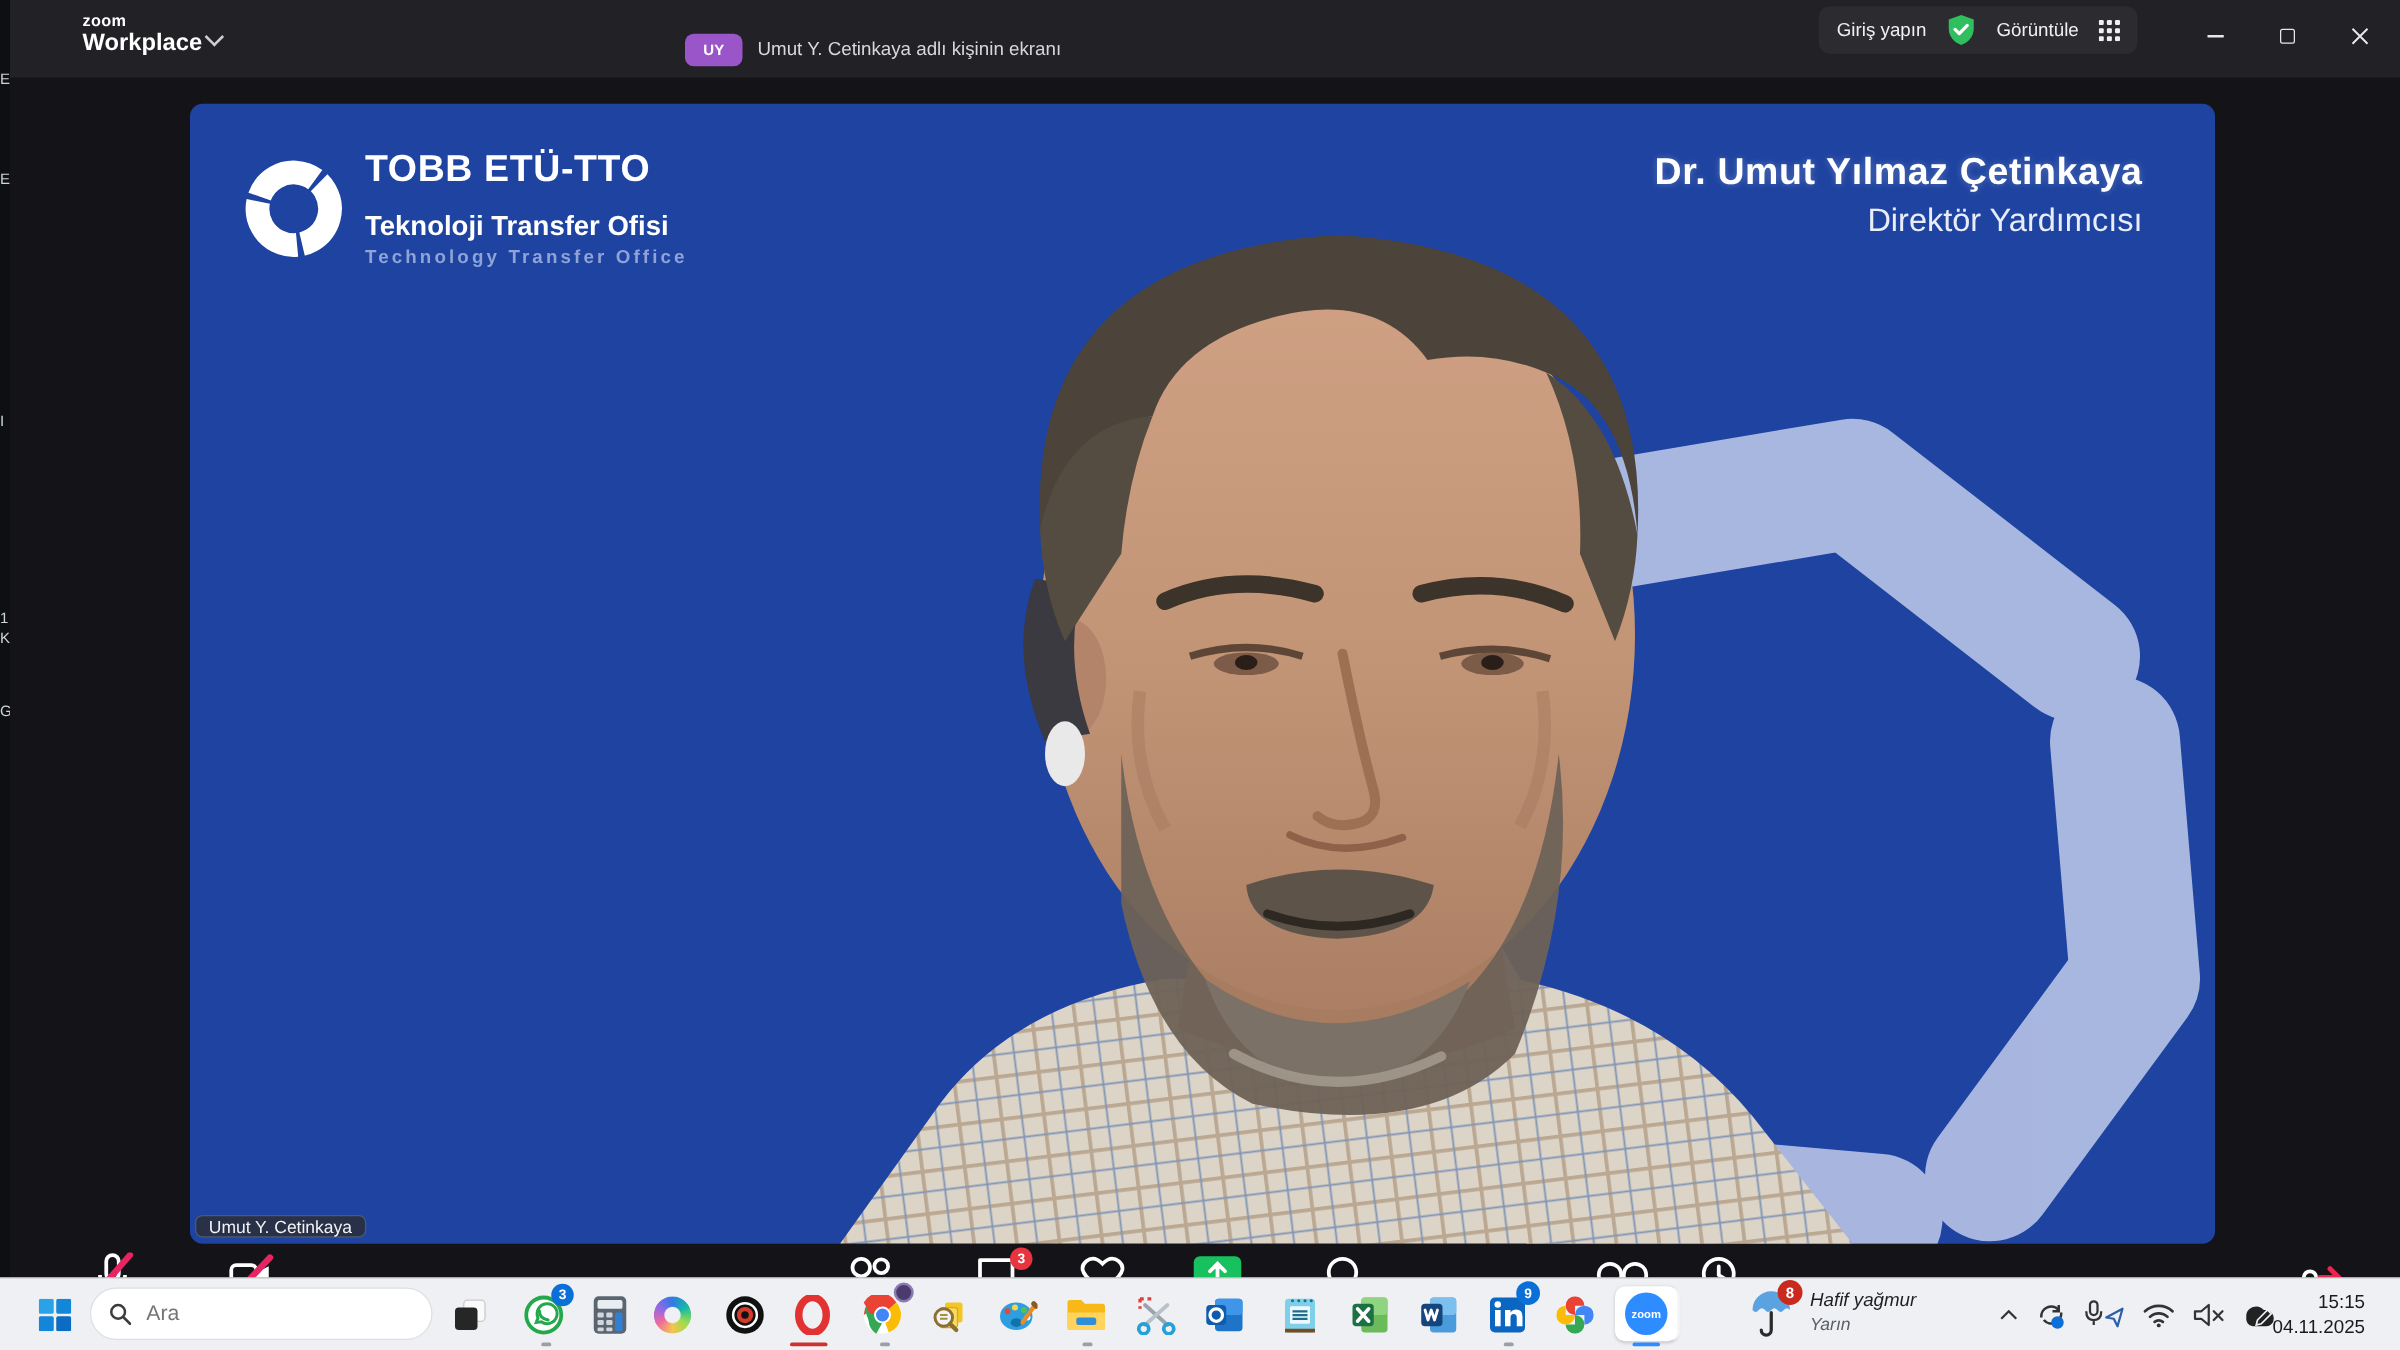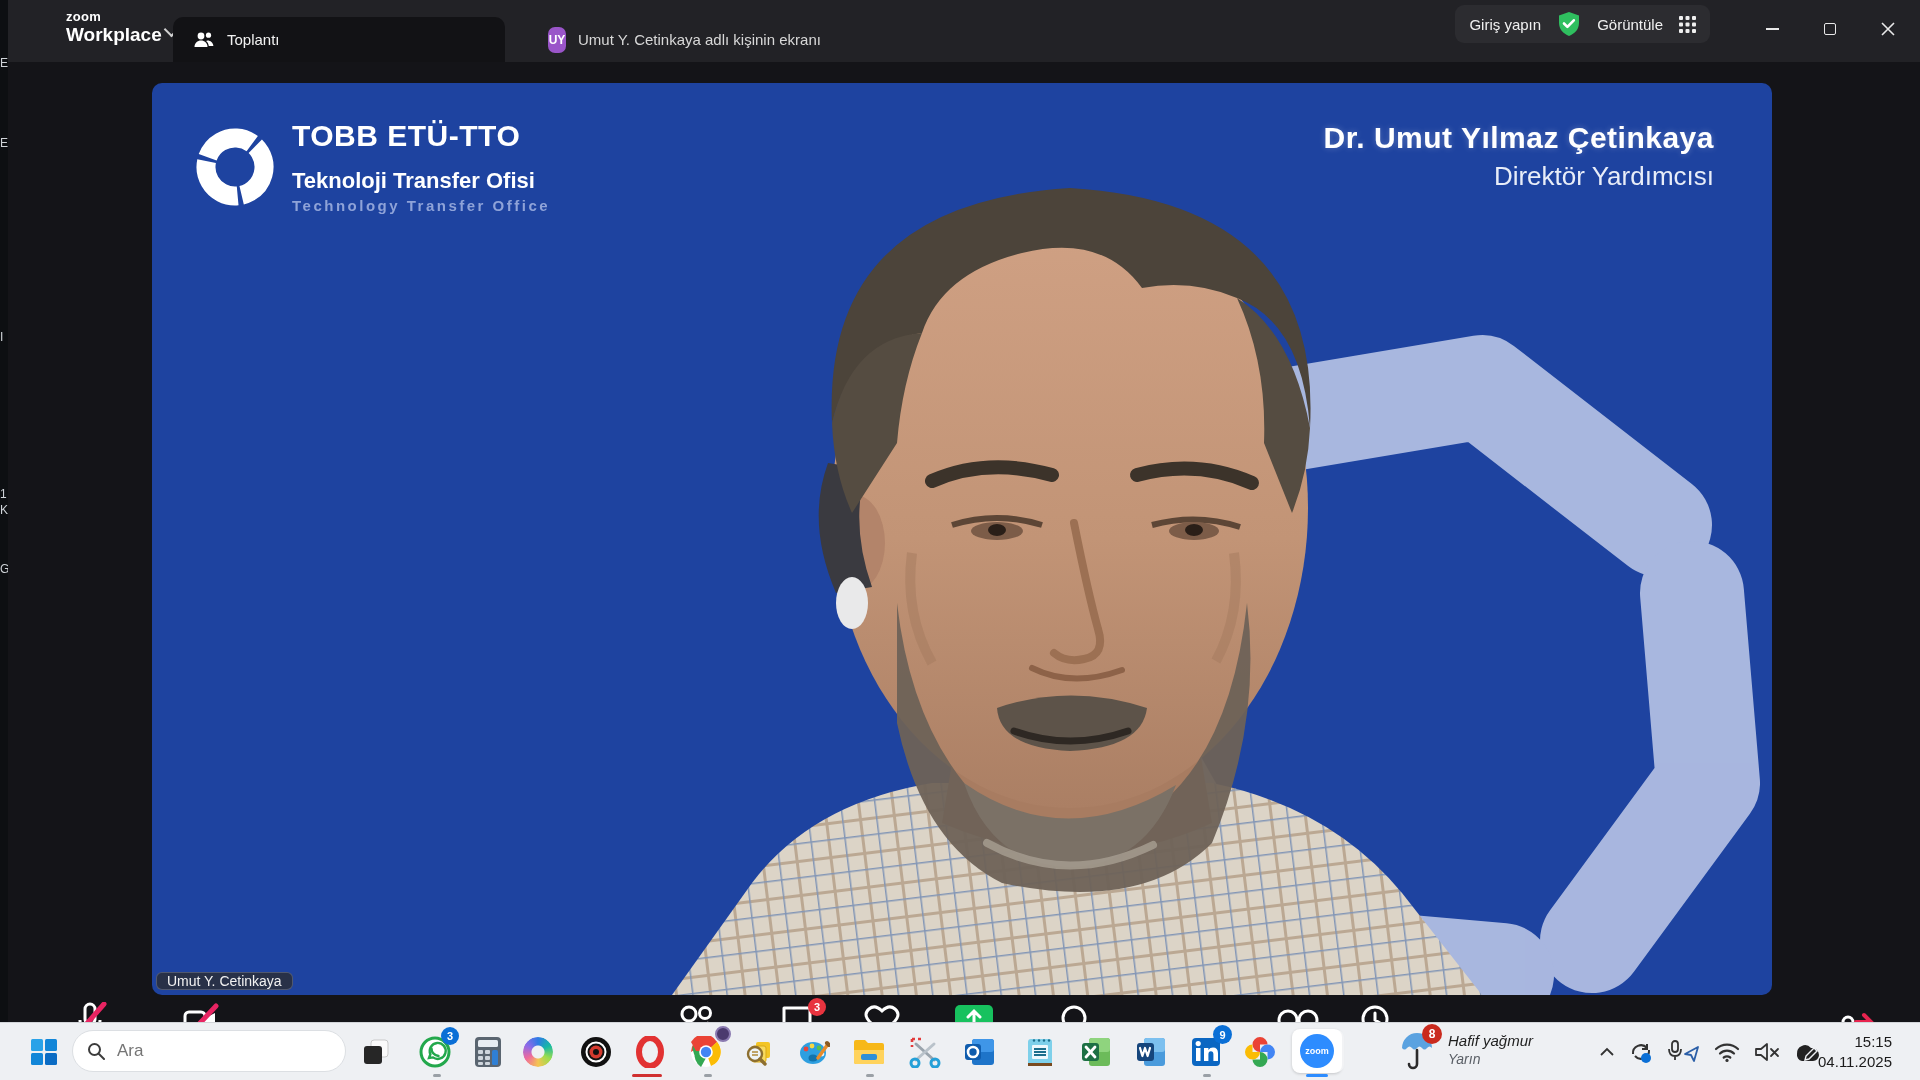--- a/index.html
+++ b/index.html
@@ -15,21 +15,21 @@
   
   #zwin{left:8px;top:0;width:1912px;height:1022px;background:#141418;z-index:2;}
   #zheader{left:0;top:0;width:100%;height:62px;background:#222226;}
   #brand{left:58px;top:10px;color:#fff;line-height:1;}
   #brand .b1{font-size:13px;font-weight:bold;letter-spacing:.3px;}
   #brand .b2{font-size:19px;font-weight:bold;margin-top:2px;}
   .chev{width:11px;height:11px;border-right:2px solid #cfcfcf;border-bottom:2px solid #cfcfcf;transform:rotate(45deg);}
   #tab-meeting{left:165px;top:17px;width:332px;height:45px;background:#121215;border-radius:10px 10px 0 0;
                display:flex;align-items:center;gap:12px;padding-left:20px;color:#f2f2f2;font-size:15px;}
   #tab-screen{left:540px;top:17px;height:45px;display:flex;align-items:center;gap:12px;color:#d8d8d8;font-size:15px;}
-  #uy-avatar{width:18px;height:26px;border-radius:7px;background:#9a55c9;color:#fff;font-size:12px;font-weight:bold;
+  #uy-avatar{width:46px;height:26px;border-radius:7px;background:#9a55c9;color:#fff;font-size:12px;font-weight:bold;
              display:flex;align-items:center;justify-content:center;}
   #hdr-right{right:210px;top:5px;height:38px;background:#2c2c30;border-radius:9px;display:flex;align-items:center;
              padding:0 14px;gap:16px;color:#f0f0f0;font-size:15px;}
   .winbtn{top:0;width:56px;height:58px;display:flex;align-items:center;justify-content:center;}
   
   #video{left:144px;top:83px;width:1620px;height:912px;border-radius:10px;overflow:hidden;}
   #nametag{left:4px;bottom:5px;background:rgba(42,46,56,.85);border-radius:6px;padding:0 10px;
            color:#f2f2f2;font-size:14px;border:1px solid rgba(120,128,148,.5);}
   #speaker-block{right:58px;top:38px;text-align:right;color:#fff;}
   #speaker-name{font-size:30px;font-weight:bold;letter-spacing:.5px;text-shadow:0 0 6px rgba(255,255,255,.25);}
@@ -78,29 +78,20 @@
 
     <div id="zheader" class="abs">
       <div id="brand" class="abs">
         <div class="b1">zoom</div>
         <div class="b2">Workplace</div>
       </div>
       <div class="abs" style="left:158px;top:24px">
           <div class="chev"></div>
         </div>
 
-      <div id="tab-meeting" class="abs">
-        <svg width="22" height="18" viewBox="0 0 22 18">
-          <circle cx="8" cy="5" r="3.4" fill="#fff"></circle>
-          <circle cx="15.5" cy="4.2" r="2.6" fill="#fff"></circle>
-          <path d="M1.5 16c0-4 3-6.5 6.5-6.5S14.5 12 14.5 16z" fill="#fff"></path>
-          <path d="M14.5 9.6c3 0 5.6 2.2 5.9 5.4h-4.6c-.3-2.2-1.2-4-2.7-5z" fill="#fff"></path>
-        </svg>
-        <span>Toplantı</span>
-      </div>
 
       <div id="tab-screen" class="abs">
         <div id="uy-avatar">UY</div>
         <span>Umut Y. Cetinkaya adlı kişinin ekranı</span>
       </div>
 
       <div id="hdr-right" class="abs">
         <span>Giriş yapın</span>
         <svg width="24" height="26" viewBox="0 0 24 26">
           <path d="M12 1l10 3.6v7.2c0 6.4-4.2 11-10 13.2C6.2 22.8 2 18.2 2 11.8V4.6z" fill="#2fbf5f"></path>

